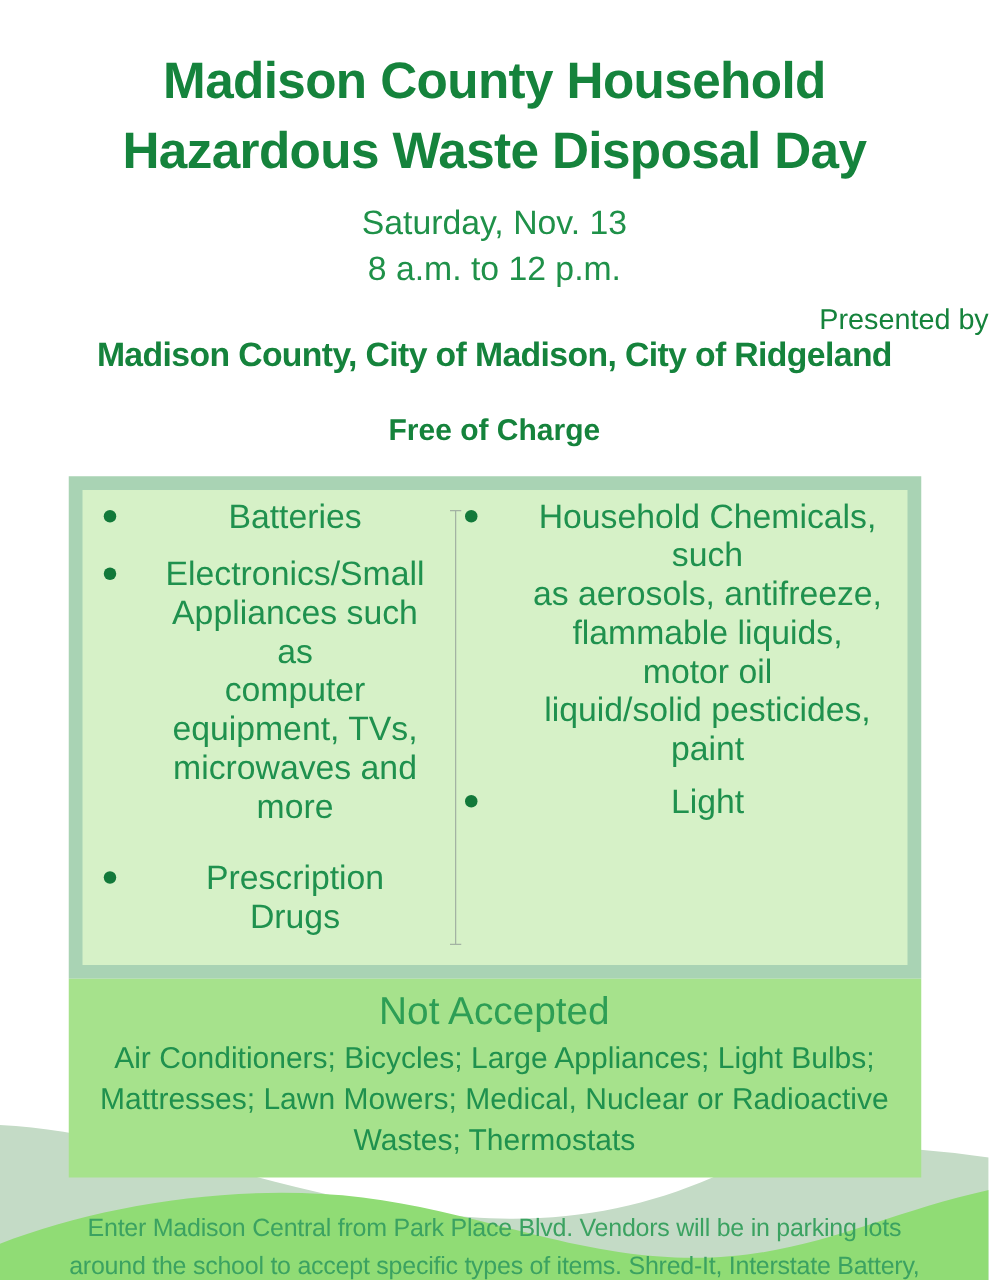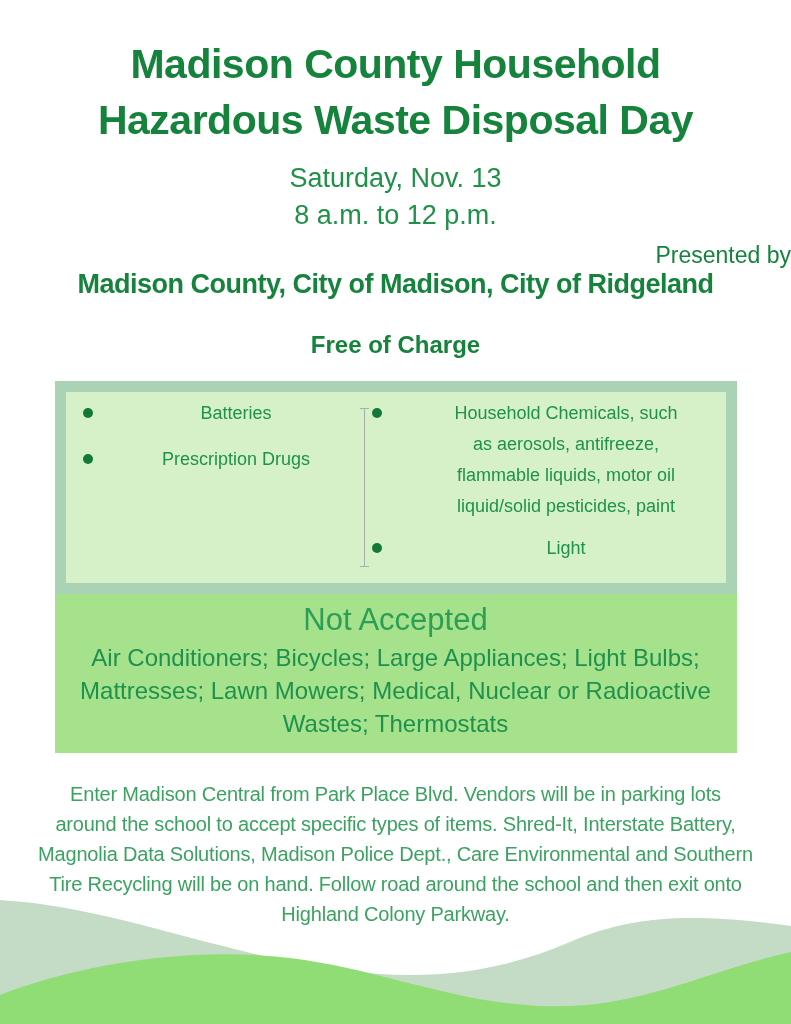--- a/index.html
+++ b/index.html
@@ -33,21 +33,21 @@
 
   .columns { display:flex; position:relative; }
   .divider { position:absolute; left:45.3%; top:10px; bottom:8px; width:1px; background:var(--divider); }
   .divider::before, .divider::after {
     content:""; position:absolute; left:-4px; width:9px; height:1px; background:var(--divider);
   }
   .divider::before { top:0; } .divider::after { bottom:0; }
 
   .col-left { flex:0 0 45%; }
   .col-right { flex:1; }
-  .item { position:relative; margin-bottom:15px; font-size:18px; line-height:31px; color:var(--list_green);padding-left:32px; }
+  .item { position:relative; margin-bottom:15px; font-size:27px; line-height:31px; color:var(--list_green);padding-left:32px; }
   .col-left .item:nth-child(2) { margin-bottom:26px; }
   .col-right .item { margin-bottom:11px; }
   .item-text { text-align:center; white-space:pre-line; padding:0 16px 0 28px; }
   .dot { position:absolute; left:17px; top:10px; width:10px; height:10px; border-radius:50%; background:var(--dot_green); }
   .col-right .dot { left:9px; }
 
   .not-accepted { background:var(--not_accepted_bg); padding:6px 0 13px; }
   .not-accepted-title { text-align:center; font-size:31px; color:var(--section_title_green); margin:2px 0 3px; font-weight:normal; }
   .not-accepted-text { text-align:center; font-size:24px; line-height:33px; color:var(--list_green); white-space:pre-line; }
 
@@ -84,20 +84,27 @@
     <div class="accepted-frame">
       <div class="accepted-inner">
         <div class="columns">
           <div class="col-left">
             <div class="item">
               <span class="dot"></span>
               <div class="item-text">Batteries</div>
             </div>
             <div class="item">
               <span class="dot"></span>
+              <div class="item-text">Electronics/Small
+Appliances such as
+computer equipment, TVs,
+microwaves and more</div>
+            </div>
+            <div class="item">
+              <span class="dot"></span>
               <div class="item-text">Prescription Drugs</div>
             </div>
           </div>
           <div class="divider"></div>
           <div class="col-right">
             <div class="item">
               <span class="dot"></span>
               <div class="item-text">Household Chemicals, such
 as aerosols, antifreeze,
 flammable liquids, motor oil

